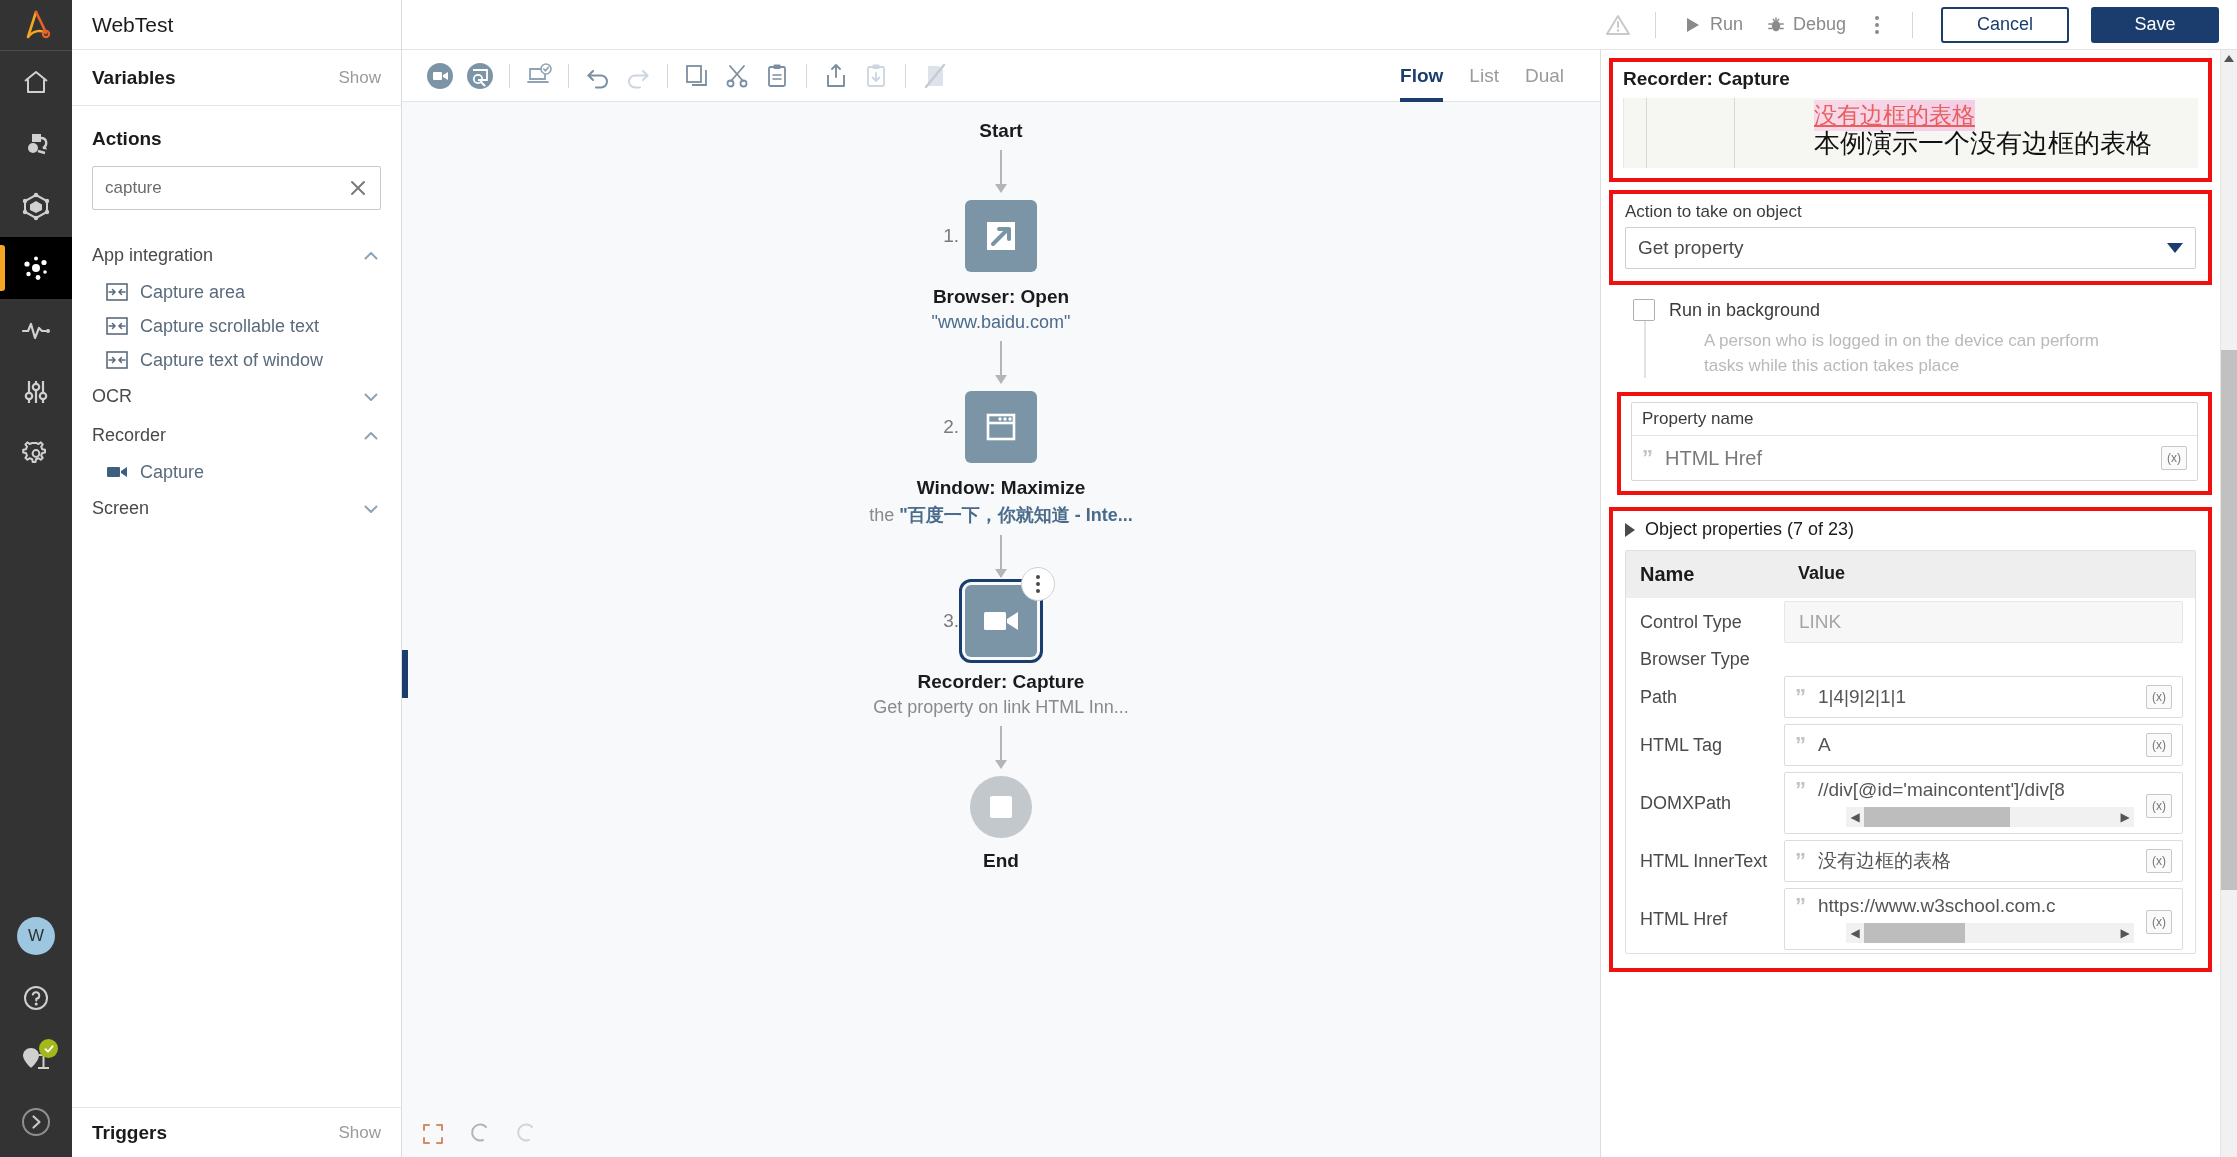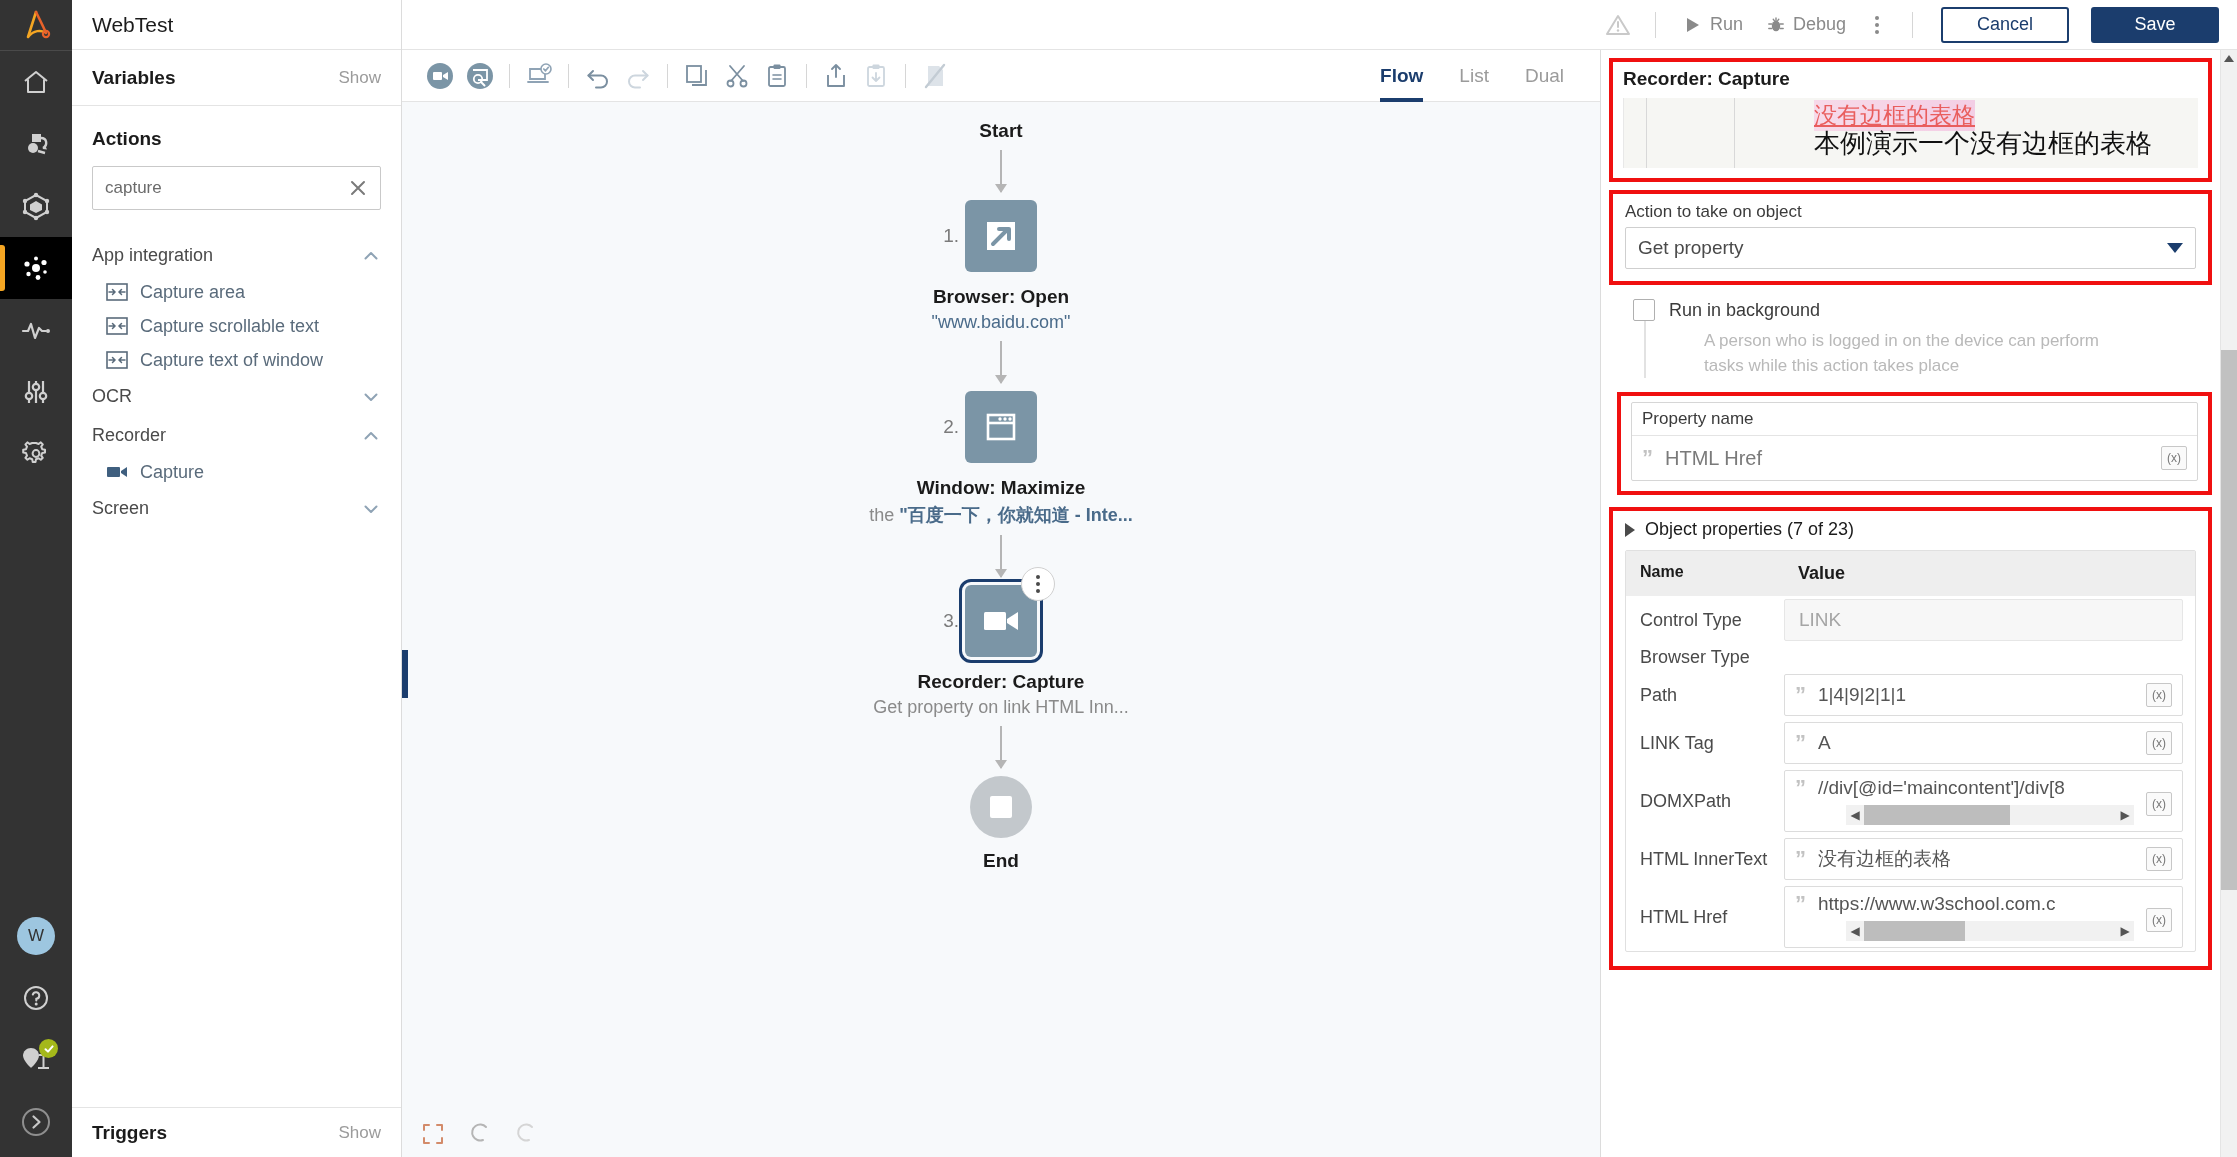--- a/index.html
+++ b/index.html
@@ -112,21 +112,21 @@
 
   
   .center { flex: 1 1 auto; display: flex; flex-direction: column; min-width: 0; border-right: 1px solid #dcdcdc; }
   .canvas-toolbar {
     height: 52px; background: #ffffff; border-bottom: 1px solid #e4e4e4;
     display: flex; align-items: center; padding: 0 18px; flex: 0 0 52px;
   }
   .ct-ico { width: 40px; height: 40px; display: flex; align-items: center; justify-content: center; cursor: pointer; }
   .ct-div { width: 1px; height: 24px; background: #d6d6d6; margin: 0 9px; }
   .ct-spacer { flex: 1 1 auto; }
-  .tabs { display: flex; align-items: center; gap: 36px; height: 52px; padding-right: 18px;}
+  .tabs { display: flex; align-items: center; gap: 26px; height: 52px; padding-right: 18px;}
   .tab { font-size: 19px; color: #9b9b9b; height: 52px; display:flex; align-items:center; position: relative; cursor:pointer;}
   .tab.active { color: #1b3d6d; font-weight: 700; }
   .tab.active::after { content:""; position:absolute; left:0; right:0; bottom:0; height:4px; background:#1b3d6d; }
 
   .canvas { flex: 1 1 auto; background: #f7f9fb; position: relative; overflow: hidden; }
   .sel-bar { position: absolute; left: 0; top: 548px; width: 6px; height: 48px; background: #1b3d6d; }
   .flow { display: flex; flex-direction: column; align-items: center; padding-top: 18px; }
   .flow-label { font-size: 19px; color: #1b1b1b; font-weight: 700; }
   .arrow { width: 2px; height: 42px; background: #b5b5b5; position: relative; margin: 8px 0; }
   .arrow::after {
@@ -221,21 +221,21 @@
     width: 26px; height: 24px; border: 1px solid #c7c7c7; border-radius: 2px; background:#fafafa;
     font-size: 12px; color: #777; display:flex; align-items:center; justify-content:center; cursor:pointer;
   }
 
   .rp-sec4 { margin: 12px 8px 12px 8px; padding: 8px 12px 14px 12px; }
   .op-head { display:flex; align-items:center; gap: 10px; margin-bottom: 10px; cursor:pointer;}
   .op-tri { width:0;height:0;border-top:7px solid transparent;border-bottom:7px solid transparent;border-left:10px solid #4a4a4a; }
   .op-title { font-size: 18px; color: #1b1b1b; }
   .ptable { border: 1px solid #e0e0e0; border-radius: 2px; }
   .pt-head { display:flex; background: #eeeeee; }
-  .pt-head .c1 { width: 158px; padding: 12px 0 12px 14px; font-size: 16px; font-weight: 700; color:#1b1b1b; }
+  .pt-head .c1 { width: 158px; padding: 12px 0 12px 14px; font-size: 20px; font-weight: 700; color:#1b1b1b; }
   .pt-head .c2 { flex:1 1 auto; padding: 12px 0 12px 14px; font-size: 18px; font-weight: 700; color:#1b1b1b; }
   .pt-row { display:flex; align-items:center; padding: 3px 0; }
   .pt-name { width: 158px; padding-left: 14px; font-size: 18px; color: #4a4a4a; }
   .pt-val { flex:1 1 auto; padding-right: 12px; }
   .val-ro {
     border: 1px solid #e6e6e6; background: #f7f7f7; border-radius: 2px;
     height: 42px; display:flex; align-items:center; padding: 0 14px;
     font-size: 19px; color: #a5a5a5;
   }
   .val-inp {
@@ -788,21 +788,21 @@
                   <div class="pt-val">
                     <div class="val-inp">
                       <span class="q-ico">”</span>
                       <span class="txt">1|4|9|2|1|1</span>
                       <span class="x-btn">(x)</span>
                     </div>
                   </div>
                 </div>
 
                 <div class="pt-row">
-                  <div class="pt-name">LINK Tag</div>
+                  <div class="pt-name">HTML Tag</div>
                   <div class="pt-val">
                     <div class="val-inp">
                       <span class="q-ico">”</span>
                       <span class="txt">A</span>
                       <span class="x-btn">(x)</span>
                     </div>
                   </div>
                 </div>
 
                 <div class="pt-row">

